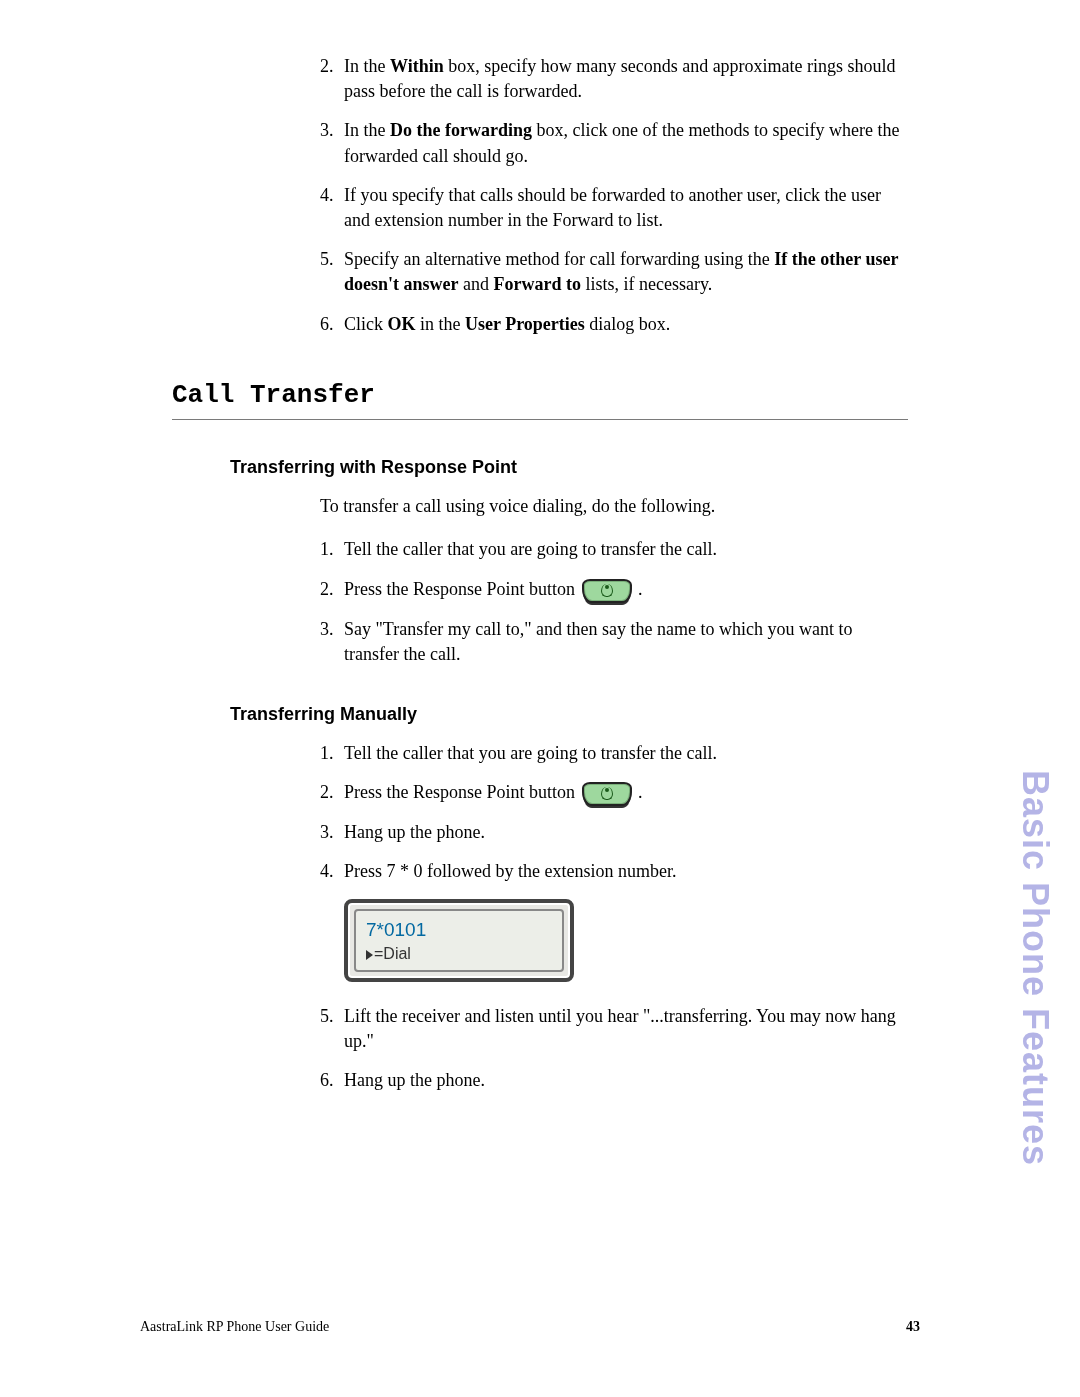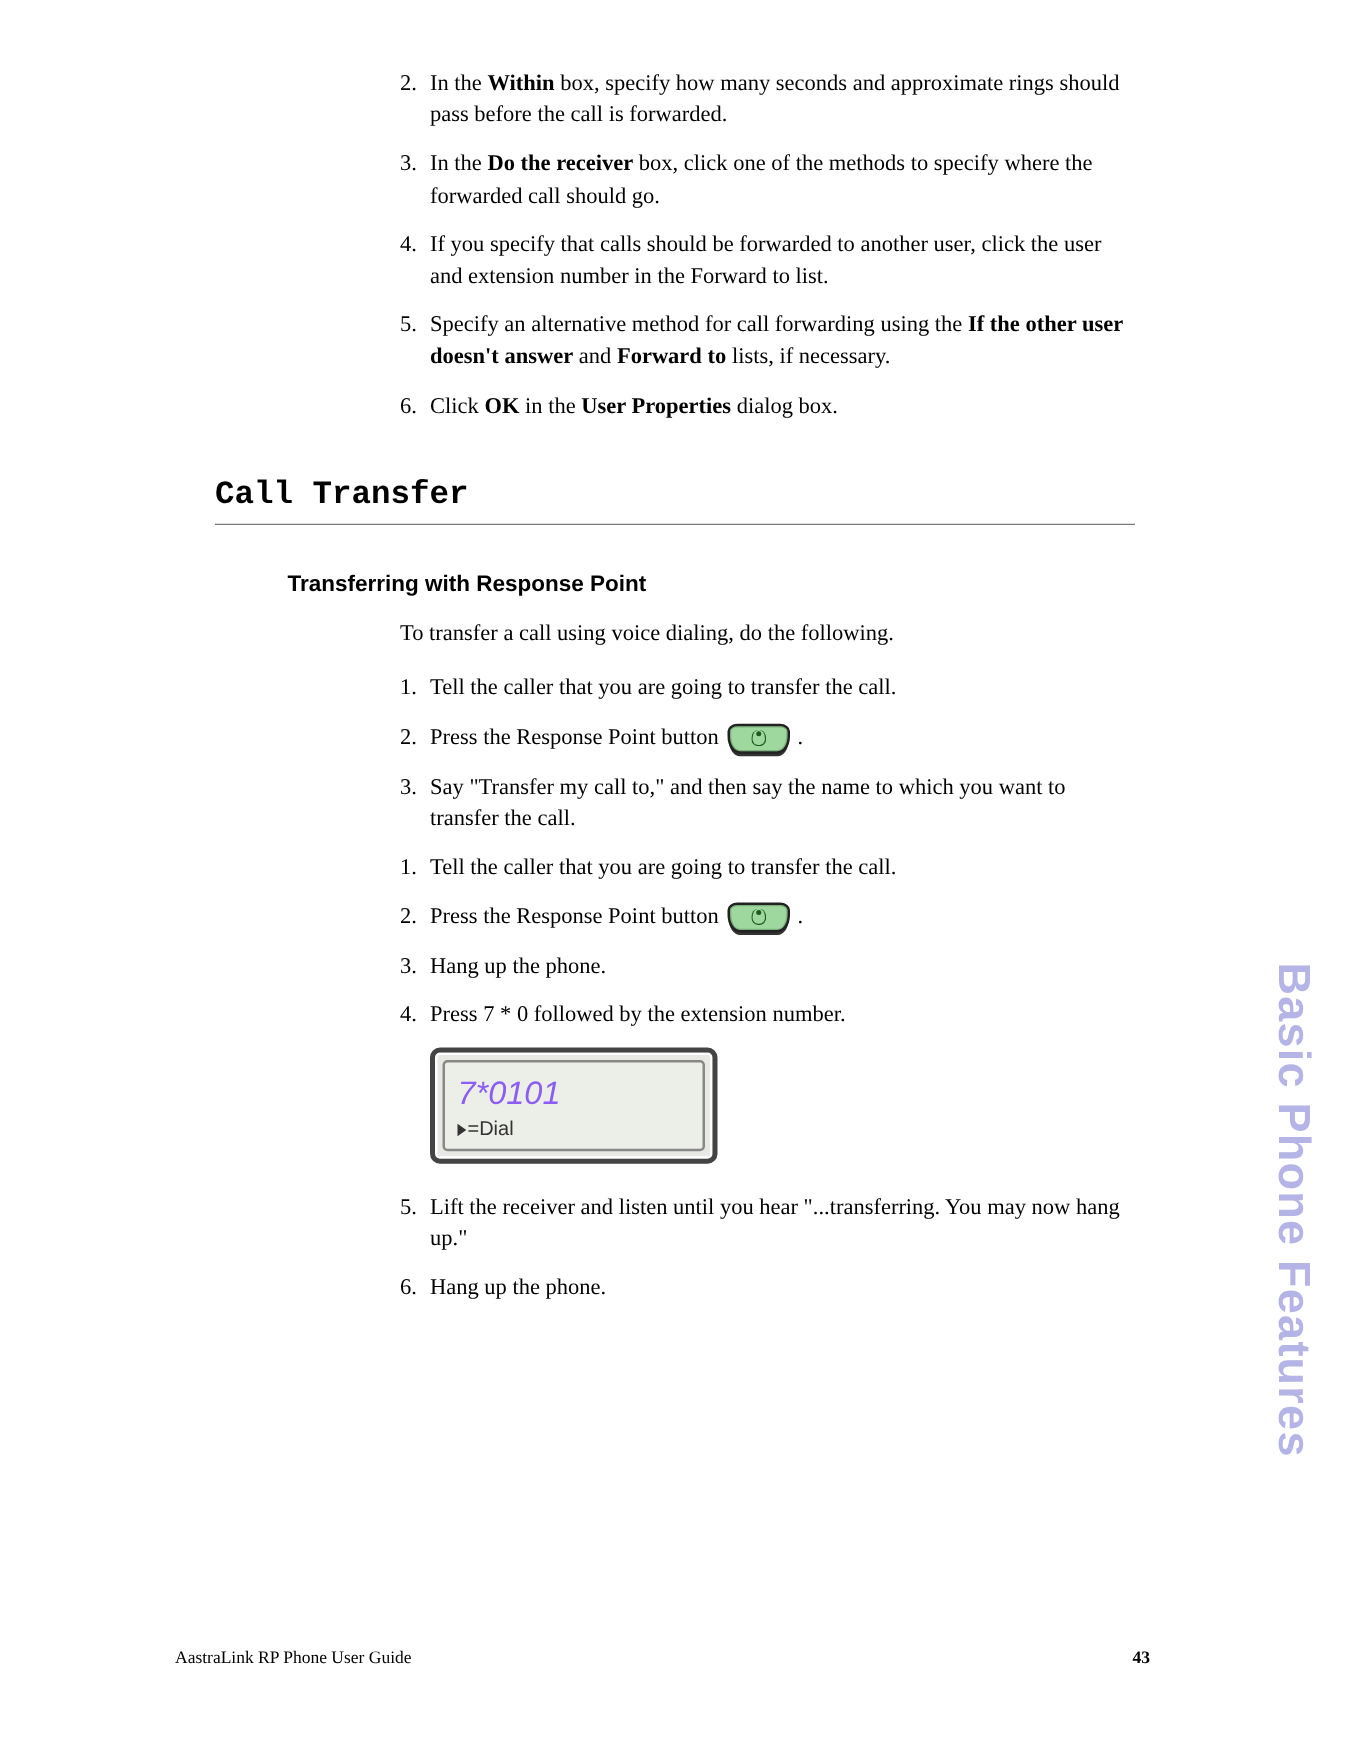--- a/index.html
+++ b/index.html
@@ -110,23 +110,22 @@
     border-radius: 4px;
     padding: 6px 10px 4px 10px;
     background: #eceee8;
     min-height: 62px;
     display: flex;
     flex-direction: column;
     justify-content: space-between;
   }
   .lcd-line1 {
     font-family: Arial, Helvetica, sans-serif;
-    font-size: 26px;
-    color: #8b5cf6;
-    font-style: italic;
+    font-size: 19px;
+    color: #0369a1;
   }
   .lcd-line2 {
     font-family: Arial, Helvetica, sans-serif;
     font-size: 16px;
     color: #333;
   }
   .side-tab {
     position: absolute;
     right: 20px;
     top: 770px;
@@ -166,21 +165,21 @@
   <div class="ol-item">
     <div class="ol-num">2.</div>
     <div class="ol-body">
       <span>In the </span><b>Within</b><span> box, specify how many seconds and approximate rings should pass before the call is forwarded.</span>
     </div>
   </div>
 
   <div class="ol-item">
     <div class="ol-num">3.</div>
     <div class="ol-body">
-      <span>In the </span><b>Do the receiver</b><span> box, click one of the methods to specify where the forwarded call should go.</span>
+      <span>In the </span><b>Do the forwarding</b><span> box, click one of the methods to specify where the forwarded call should go.</span>
     </div>
   </div>
 
   <div class="ol-item">
     <div class="ol-num">4.</div>
     <div class="ol-body">
       <span>If you specify that calls should be forwarded to another user, click the user and extension number in the Forward to list.</span>
     </div>
   </div>
 
@@ -218,20 +217,21 @@
       <span class="rp-button"></span>
       <span> .</span>
     </div>
   </div>
 
   <div class="ol-item">
     <div class="ol-num">3.</div>
     <div class="ol-body">Say "Transfer my call to," and then say the name to which you want to transfer the call.</div>
   </div>
 
+  <div class="h2">Transferring Manually</div>
 
   <div class="ol-item">
     <div class="ol-num">1.</div>
     <div class="ol-body">Tell the caller that you are going to transfer the call.</div>
   </div>
 
   <div class="ol-item">
     <div class="ol-num">2.</div>
     <div class="ol-body">
       <span>Press the Response Point button </span>

